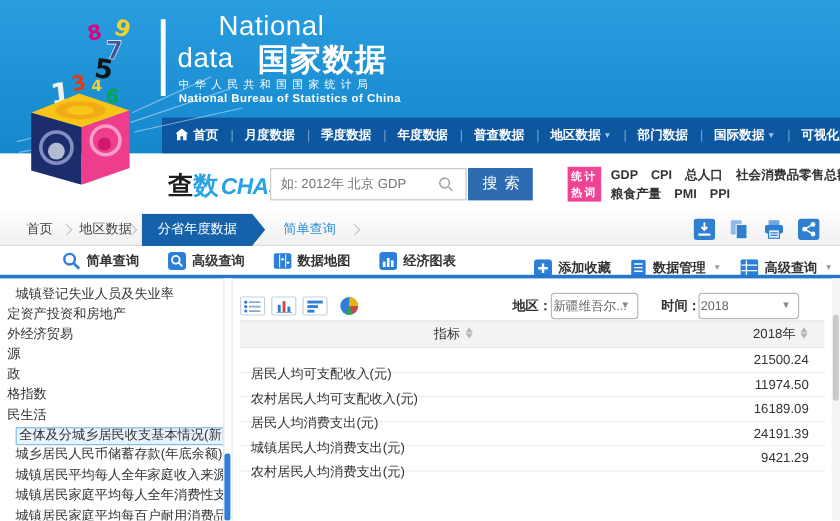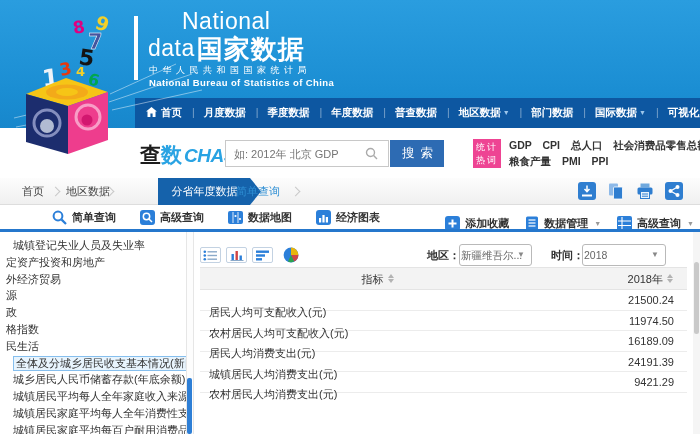--- a/index.html
+++ b/index.html
@@ -15,54 +15,54 @@
             white-space:nowrap; overflow:hidden; }
   .nav-item { color:#fff; font-size:10.5px; font-weight:bold; padding:0 5px; cursor:pointer; }
   .nav-item + .nav-item::before { content:"|"; color:rgba(255,255,255,.45); font-weight:normal;
             margin-right:9px; }
   .nav-caret { font-size:7px; color:#9cc6ea; margin-left:2px; vertical-align:1px; }
   .home-ico { margin-right:4px; vertical-align:-1px; }
   .cube-wrap { position:absolute; left:14px; top:2px; width:200px; height:152px; z-index:5; }
   .logo-vbar { position:absolute; left:134px; top:16px; width:4px; height:64px; background:#fff; }
   .logo-l1 { position:absolute; left:148px; top:8px; color:#fff; font-size:23px; letter-spacing:.5px;margin-left:34px; }
   .logo-l2 { position:absolute; left:148px; top:32px; color:#fff; font-size:23px; letter-spacing:.5px; }
-  .logo-cn { font-size:26px; font-weight:bold; letter-spacing:1px; margin-left:2px; vertical-align:-2px; }
+  .logo-cn { font-size:26px; font-weight:bold; letter-spacing:1px; margin-left:20px; vertical-align:-2px; }
   .bureau-cn { position:absolute; left:149px; top:64px; color:#fff; font-size:9px; letter-spacing:4.5px; }
   .bureau-en { position:absolute; left:149px; top:77px; color:#fff; font-size:9.5px; font-weight:bold; letter-spacing:.4px; }
 
   
   .search-band { position:absolute; left:0; top:128px; width:700px; height:50px; background:#fff; }
   .chashu { position:absolute; left:140px; top:141px; font-size:21px; font-weight:bold; white-space:nowrap; }
   .chashu .cha { color:#1d1d1d; }
   .chashu .shu { color:#29a3e3; }
   .chashu .latin { color:#29a3e3; font-style:italic; font-size:19px; letter-spacing:-.5px; margin-left:2px; }
   .search-input { position:absolute; left:225px; top:140px; width:164px; height:27px;
             border:1px solid #c8c8c8; font-size:11px; color:#777; padding:0 26px 0 8px; outline:none;
             font-family:"Liberation Sans",sans-serif; }
   .search-mag { position:absolute; left:365px; top:147px; }
   .search-btn { position:absolute; left:390px; top:140px; width:54px; height:27px; background:#2d6bb3;
             color:#fff; font-size:12.5px; border:none; letter-spacing:6px; padding-left:7px; cursor:pointer;
             font-family:"Liberation Sans",sans-serif; }
   .hot-badge { position:absolute; left:473px; top:139px; width:28px; height:29px; background:#ee4493;
-            color:#fff; font-size:9px; font-weight:normal; text-align:center; letter-spacing:2px;
+            color:#fff; font-size:9px; font-weight:bold; text-align:center; letter-spacing:2px;
             line-height:13px; padding-top:2px; }
   .hot-line1 { position:absolute; left:509px; top:139px; font-size:10.5px; font-weight:bold; color:#333;
             word-spacing:8px; white-space:nowrap; }
   .hot-line2 { position:absolute; left:509px; top:155px; font-size:10.5px; font-weight:bold; color:#333;
             word-spacing:8px; white-space:nowrap; }
 
   
   .crumb-bar { position:absolute; left:0; top:178px; width:700px; height:27px;
             background:linear-gradient(180deg,#fdfdfd,#f0f0f0); border-bottom:1px solid #ddd; }
   .crumb-item { position:absolute; top:0; height:27px; line-height:27px; font-size:11px; color:#444; cursor:pointer; }
   .crumb-sep { position:absolute; top:10px; width:7px; height:7px; border-top:1px solid #c9c9c9;
             border-right:1px solid #c9c9c9; transform:rotate(45deg); }
   .crumb-active { position:absolute; left:118px; top:0; width:103px; height:27px; background:#1562ab;
             color:#fff; font-size:11px; line-height:27px; text-align:center; padding-right:10px;
-            clip-path:polygon(0 0, calc(100% - 11px) 0, 100% 50%, calc(100% - 11px) 100%, 0 100%); cursor:pointer;margin-left:40px; }
+            clip-path:polygon(0 0, calc(100% - 11px) 0, 100% 50%, calc(100% - 11px) 100%, 0 100%); cursor:pointer; }
   .crumb-link { color:#2f8fd4; }
   .crumb-ico { position:absolute; top:182px; width:18px; height:18px; cursor:pointer; }
 
   
   .tools-left { position:absolute; left:52px; top:205px; height:24px; display:flex; gap:24px; align-items:center; }
   .tools-right { position:absolute; right:6px; top:205px; height:36px; display:flex; gap:16px; align-items:center; }
   .tool { display:flex; align-items:center; gap:5px; font-size:11px; font-weight:bold; color:#333;
             cursor:pointer; white-space:nowrap; }
   .tool-caret { font-size:7px; color:#999; margin-left:1px; }
   .blue-line { position:absolute; left:0; top:229px; width:700px; height:3px; background:#2577cc; }

